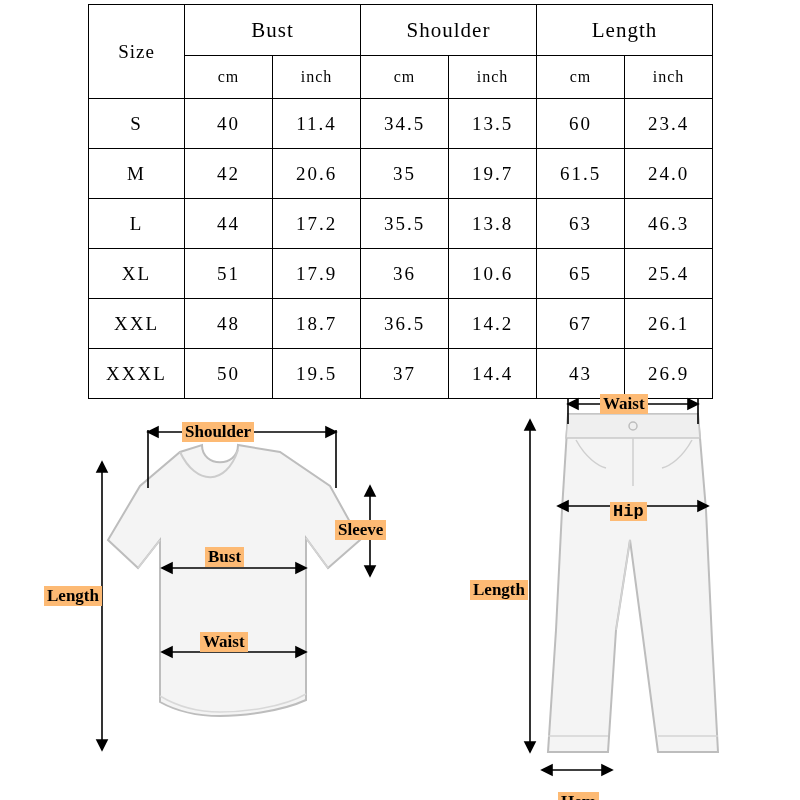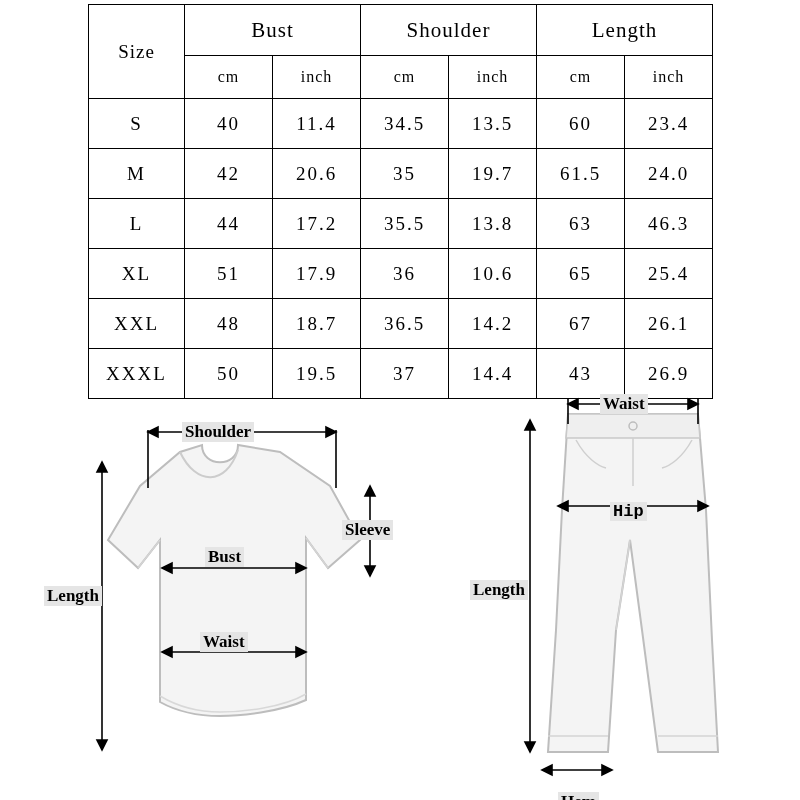--- a/index.html
+++ b/index.html
@@ -74,21 +74,21 @@
   }
   .diagram.left  { left: 30px;  width: 400px; }
   .diagram.right { left: 430px; width: 370px; }
 
   .lbl {
     position: absolute;
     font-family: "Liberation Serif", serif;
     font-size: 17px;
     font-weight: bold;
     color: #000;
-    background: #e5e5e5;
+    background: #fdba74;
     padding: 0 3px;
     white-space: nowrap;
   }
   svg { position: absolute; left: 0; top: 0; overflow: visible; }
 </style>
 </head>
 <body>
 
 <div class="table-wrap">
   <table class="size-table">
@@ -231,21 +231,21 @@
       </g>
 
       <g stroke="#000" stroke-width="1.6" fill="none">
         <line x1="72" y1="72" x2="72" y2="360"></line>
         <path d="M72,72 L67,82 L77,82 Z" fill="#000"></path>
         <path d="M72,360 L67,350 L77,350 Z" fill="#000"></path>
       </g>
     </svg>
 
     <div class="lbl" style="left:152px; top:32px;">Shoulder</div>
-    <div class="lbl" style="left:312px; top:130px;">Sleeve</div>
+    <div class="lbl" style="left:305px; top:130px;">Sleeve</div>
     <div class="lbl" style="left:175px; top:157px;">Bust</div>
     <div class="lbl" style="left:170px; top:242px;">Waist</div>
     <div class="lbl" style="left:14px; top:196px;">Length</div>
   </div>
 
   <div class="diagram right">
     <svg width="370" height="410" viewBox="0 0 370 410">
 
       <path d="M138,24
                L 268,24

